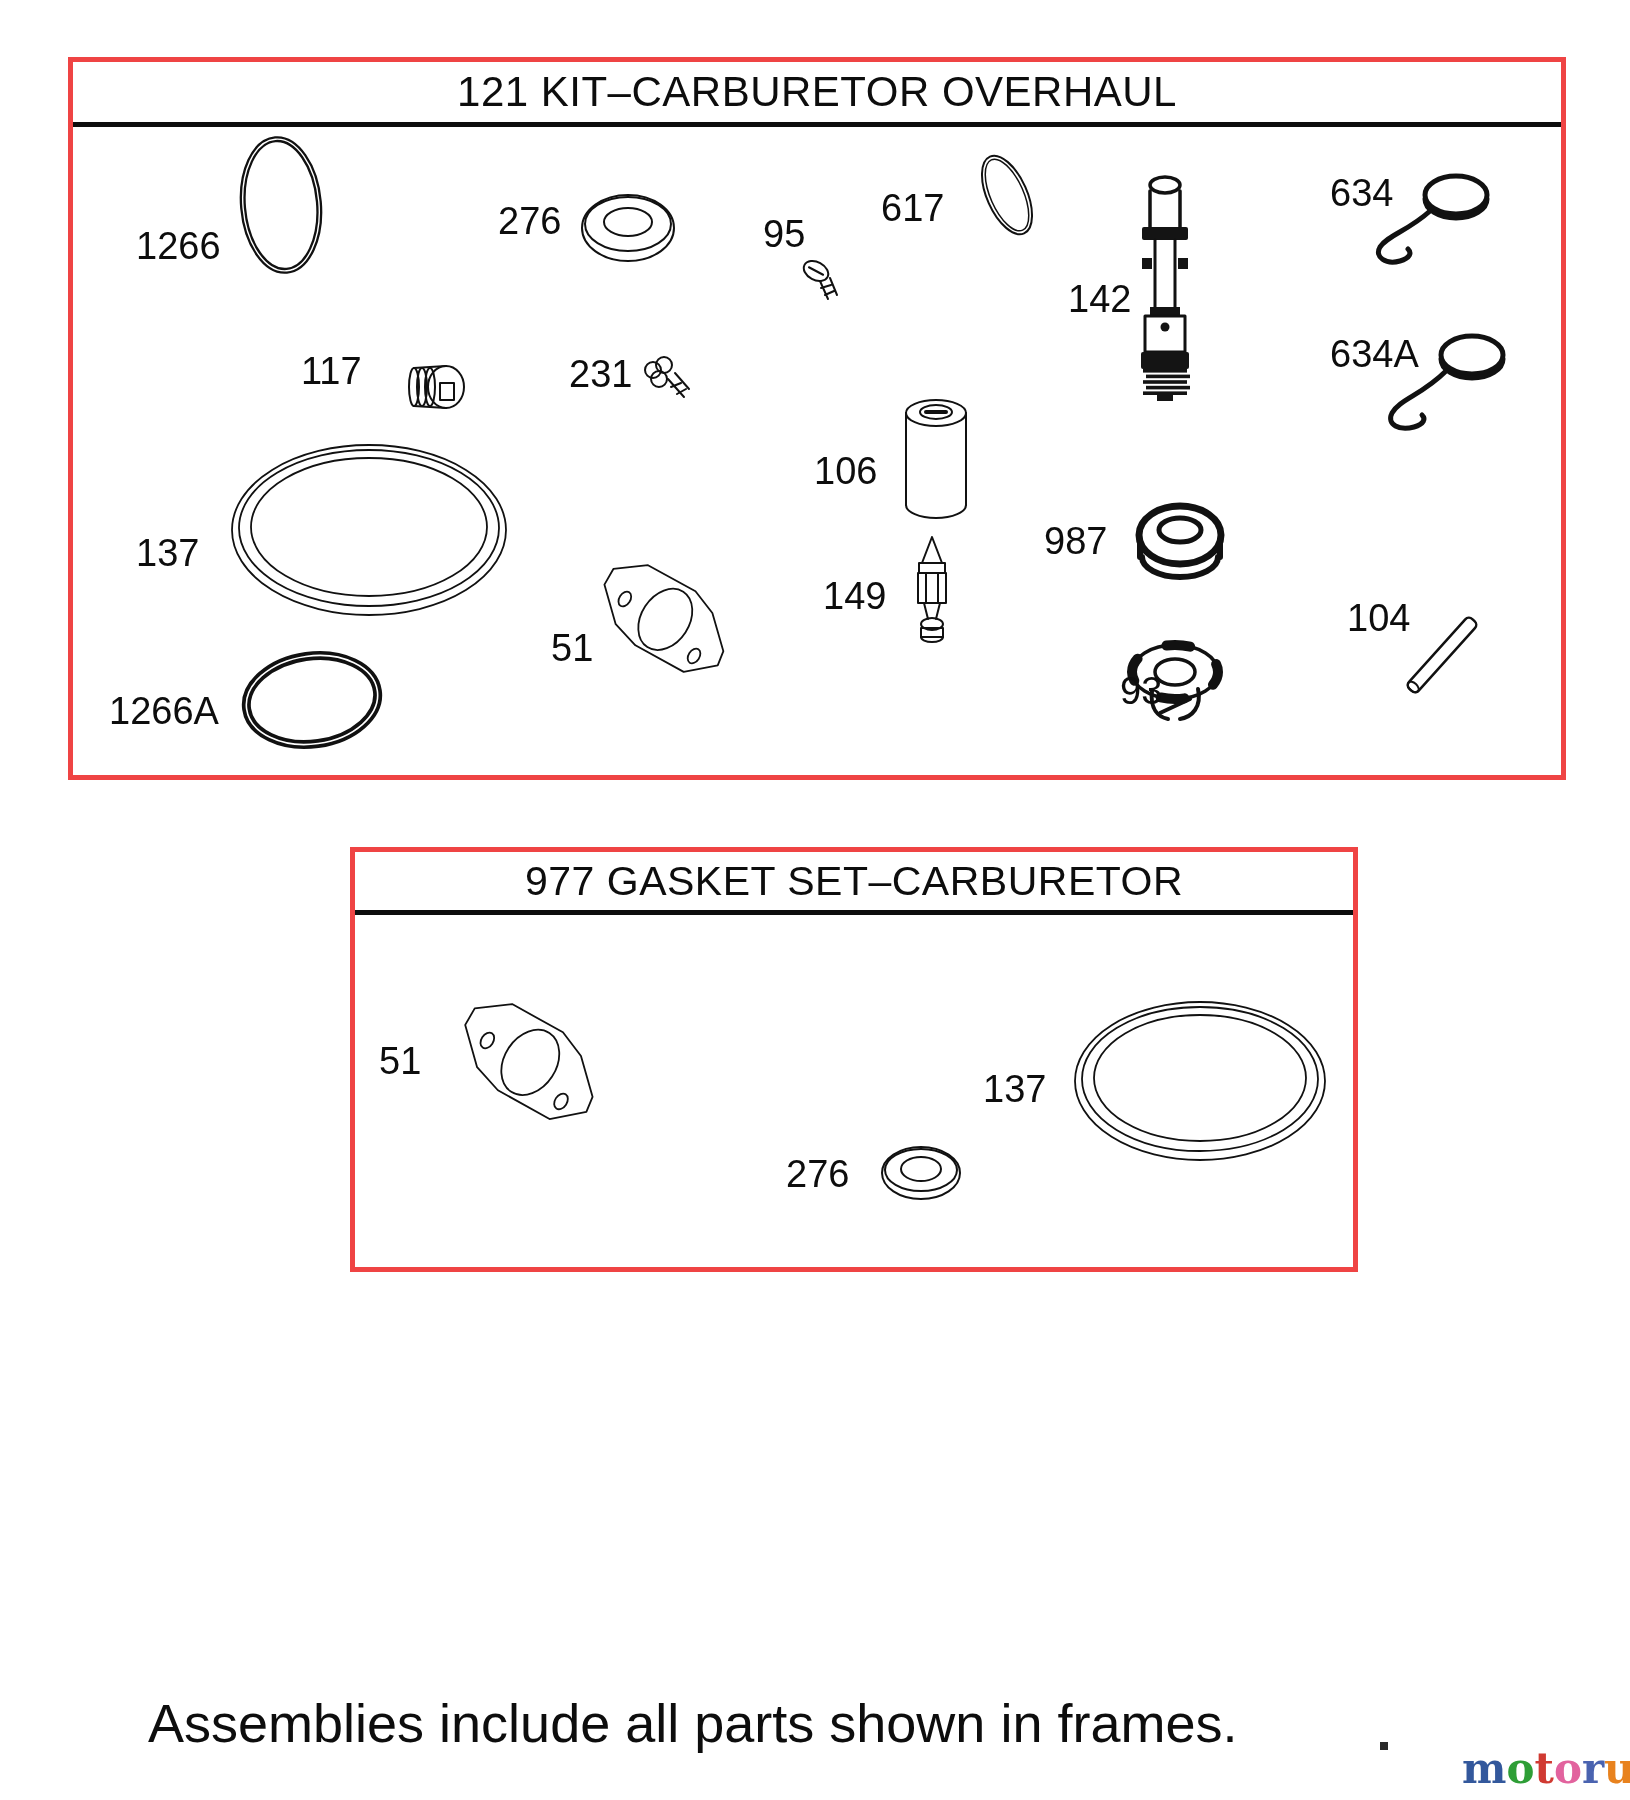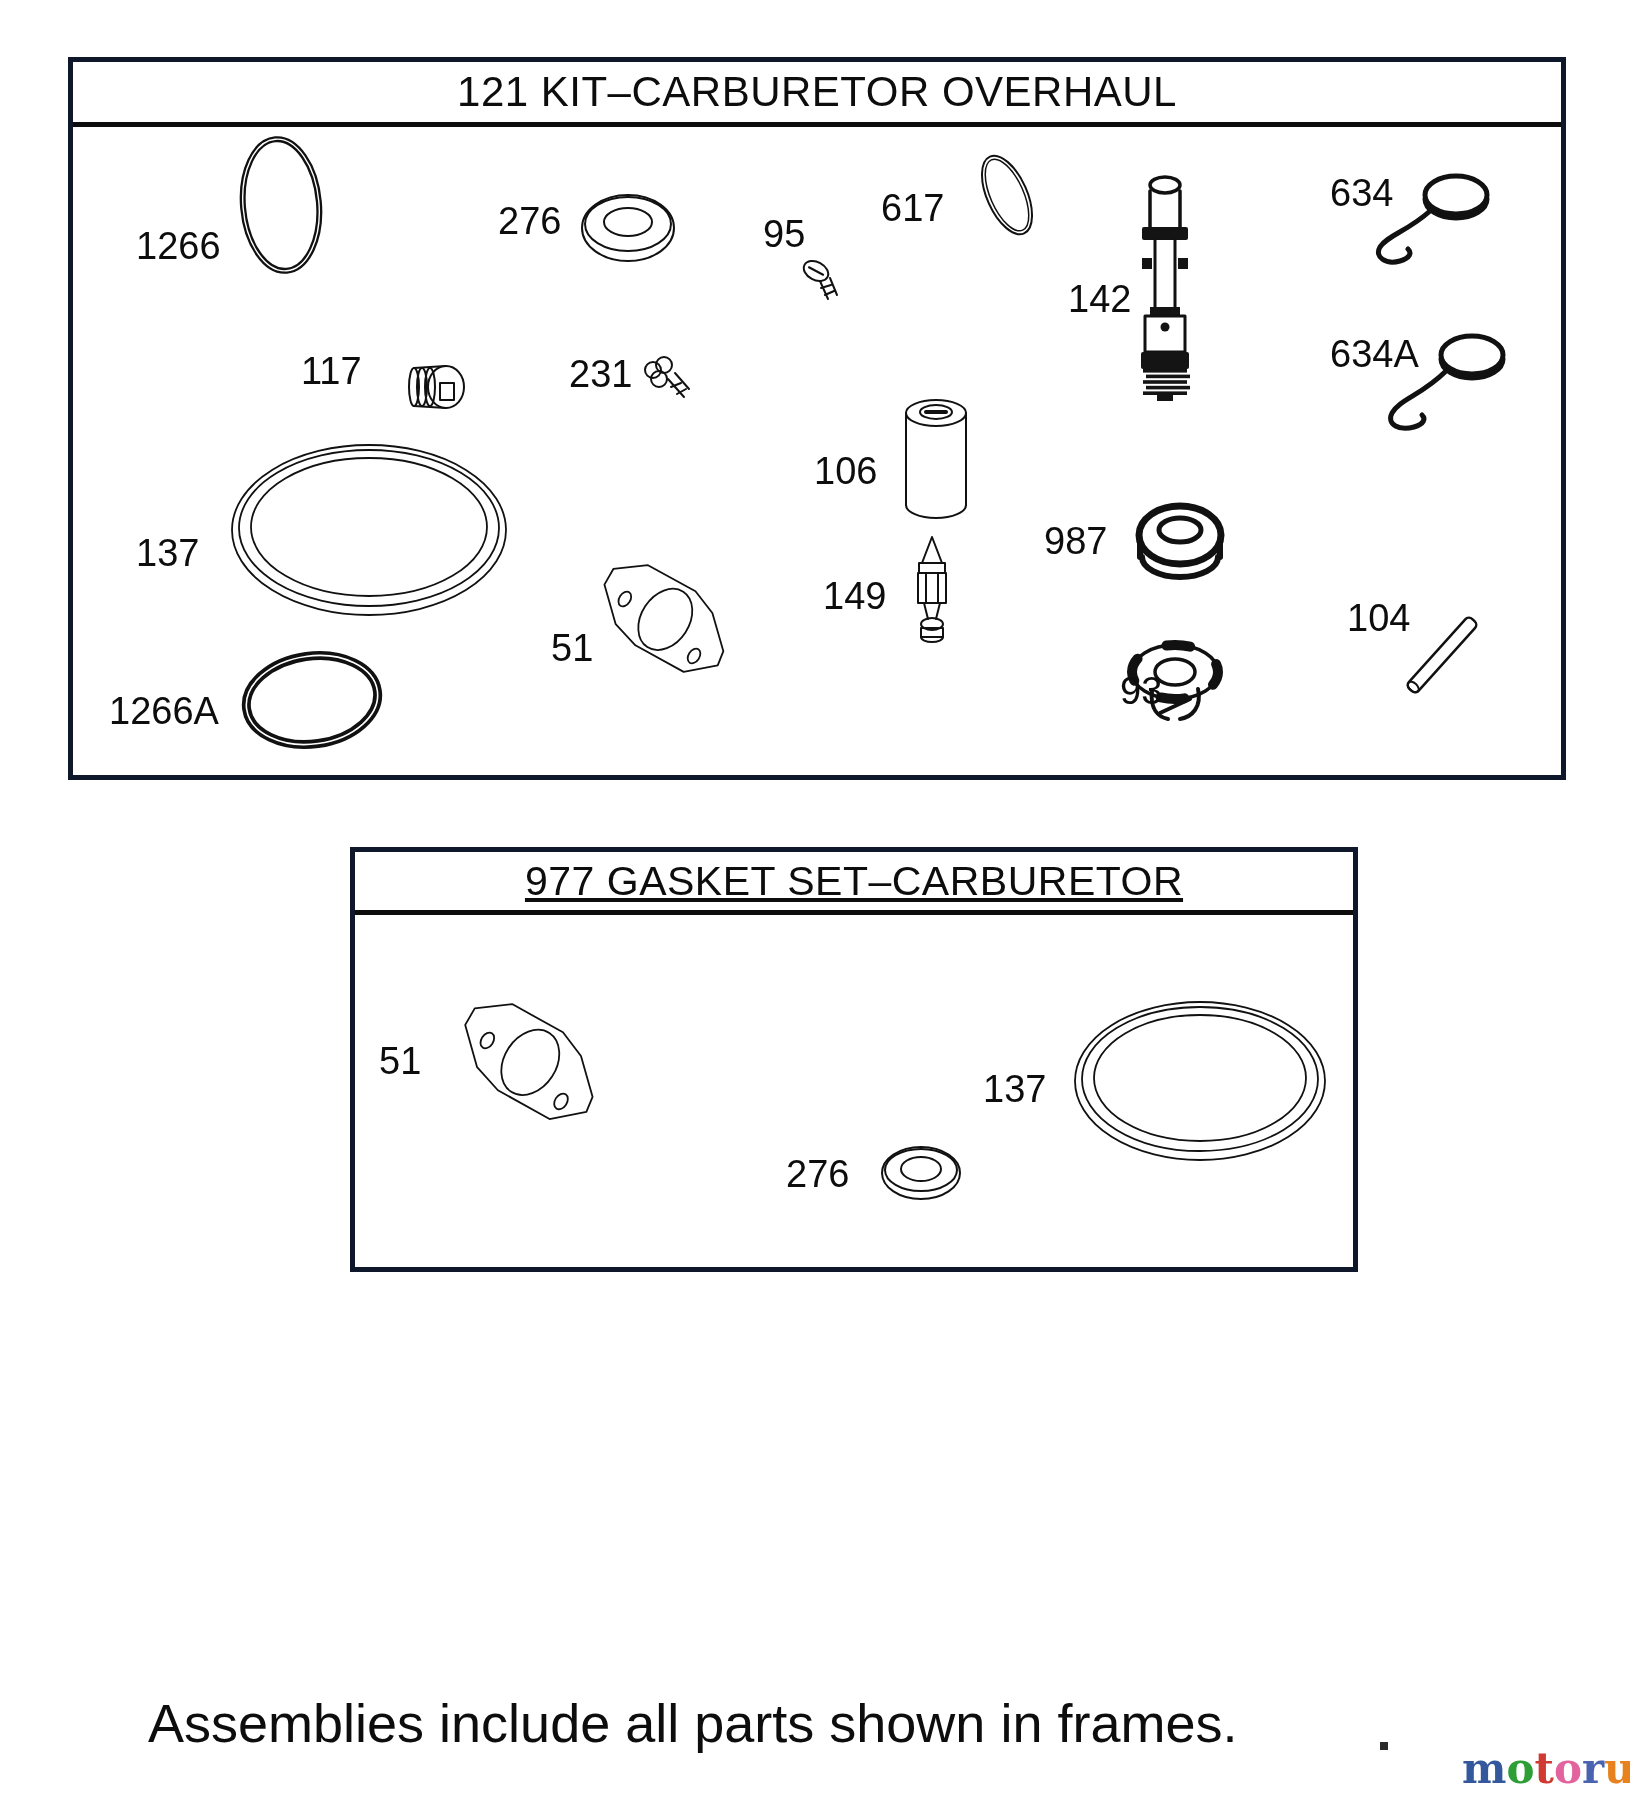--- a/index.html
+++ b/index.html
@@ -1,22 +1,22 @@
 <!DOCTYPE html>
 <html><head>
 <meta charset="utf-8">
 <style>
   html,body{margin:0;padding:0;background:#ffffff;}
   .page{position:relative;width:1630px;height:1800px;background:#ffffff;
         font-family:"Liberation Sans", sans-serif;color:#0d0d0d;overflow:hidden;}
-  .frame{position:absolute;border:5px solid #0f172a;box-sizing:border-box;background:#fff;}
+  .frame{position:absolute;border:5px solid #ef4444;box-sizing:border-box;background:#fff;}
   .frame-title{height:60px;border-bottom:5px solid #0d0d0d;display:flex;
                align-items:center;justify-content:center;font-size:42px;
                letter-spacing:0.5px;white-space:nowrap;}
-  #frame2 .frame-title{height:58px;font-size:41px;text-decoration:underline;}
+  #frame2 .frame-title{height:58px;font-size:41px;}
   .part-label{position:absolute;font-size:38px;line-height:1;white-space:nowrap;}
   .psvg{position:absolute;left:-5px;top:-5px;pointer-events:none;}
   .footer-note{position:absolute;left:148px;top:1694px;font-size:54px;line-height:1.1;
                white-space:nowrap;}
   .watermark{position:absolute;left:1462px;top:1748px;
              font-family:"DejaVu Serif", serif;font-weight:bold;font-size:42px;
              line-height:1;white-space:nowrap;}
   .wm-dot{position:absolute;left:1380px;top:1742px;width:8px;height:8px;background:#2a2a2a;}
   svg *{vector-effect:none;}
 </style>

